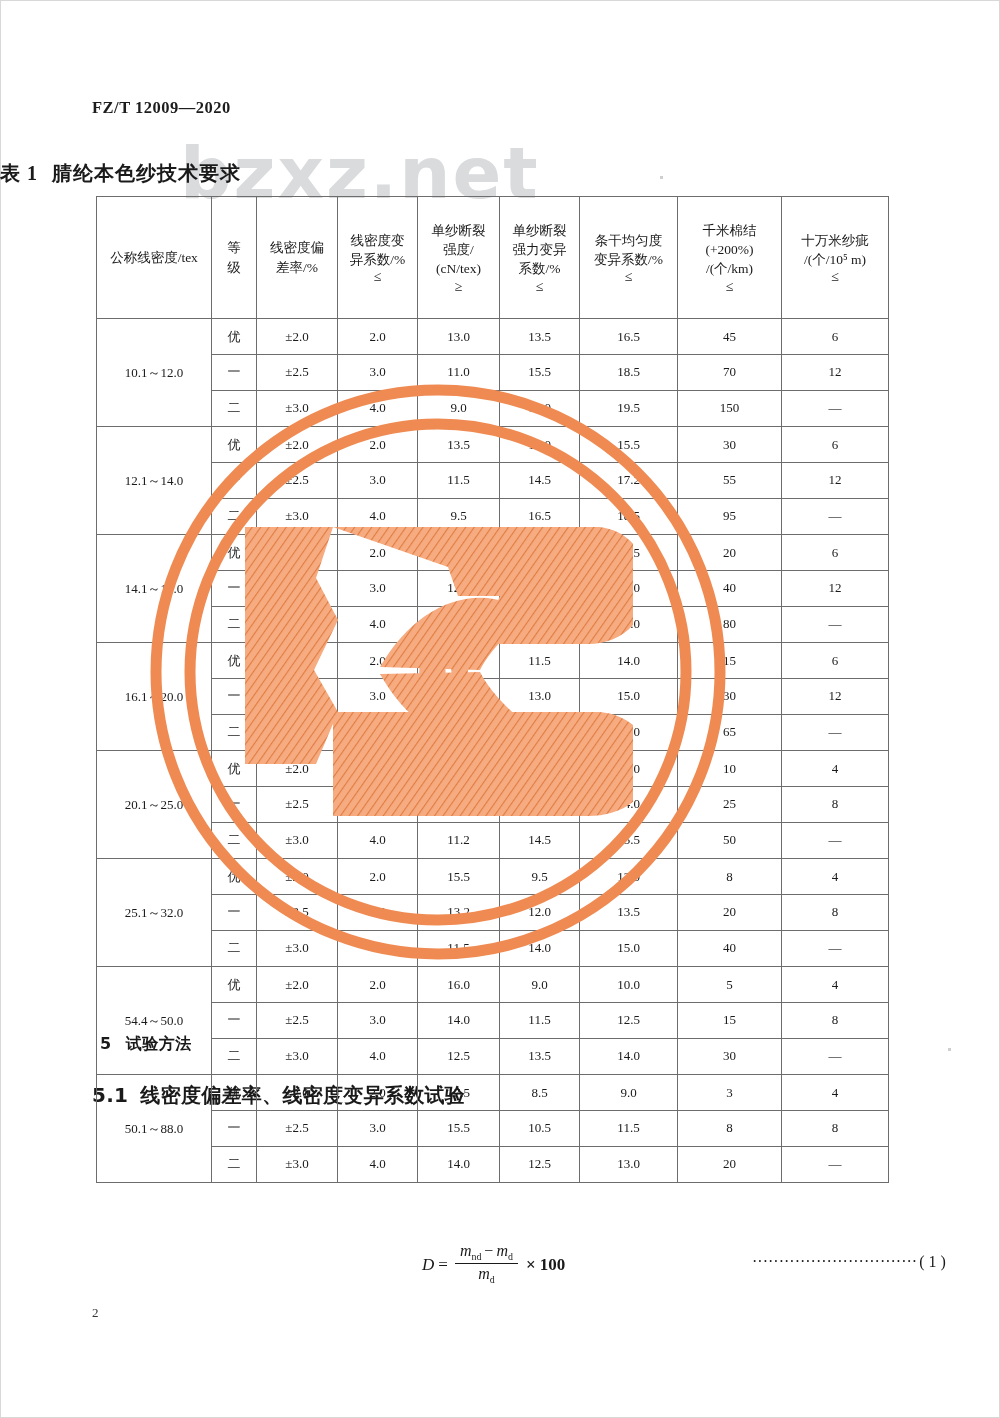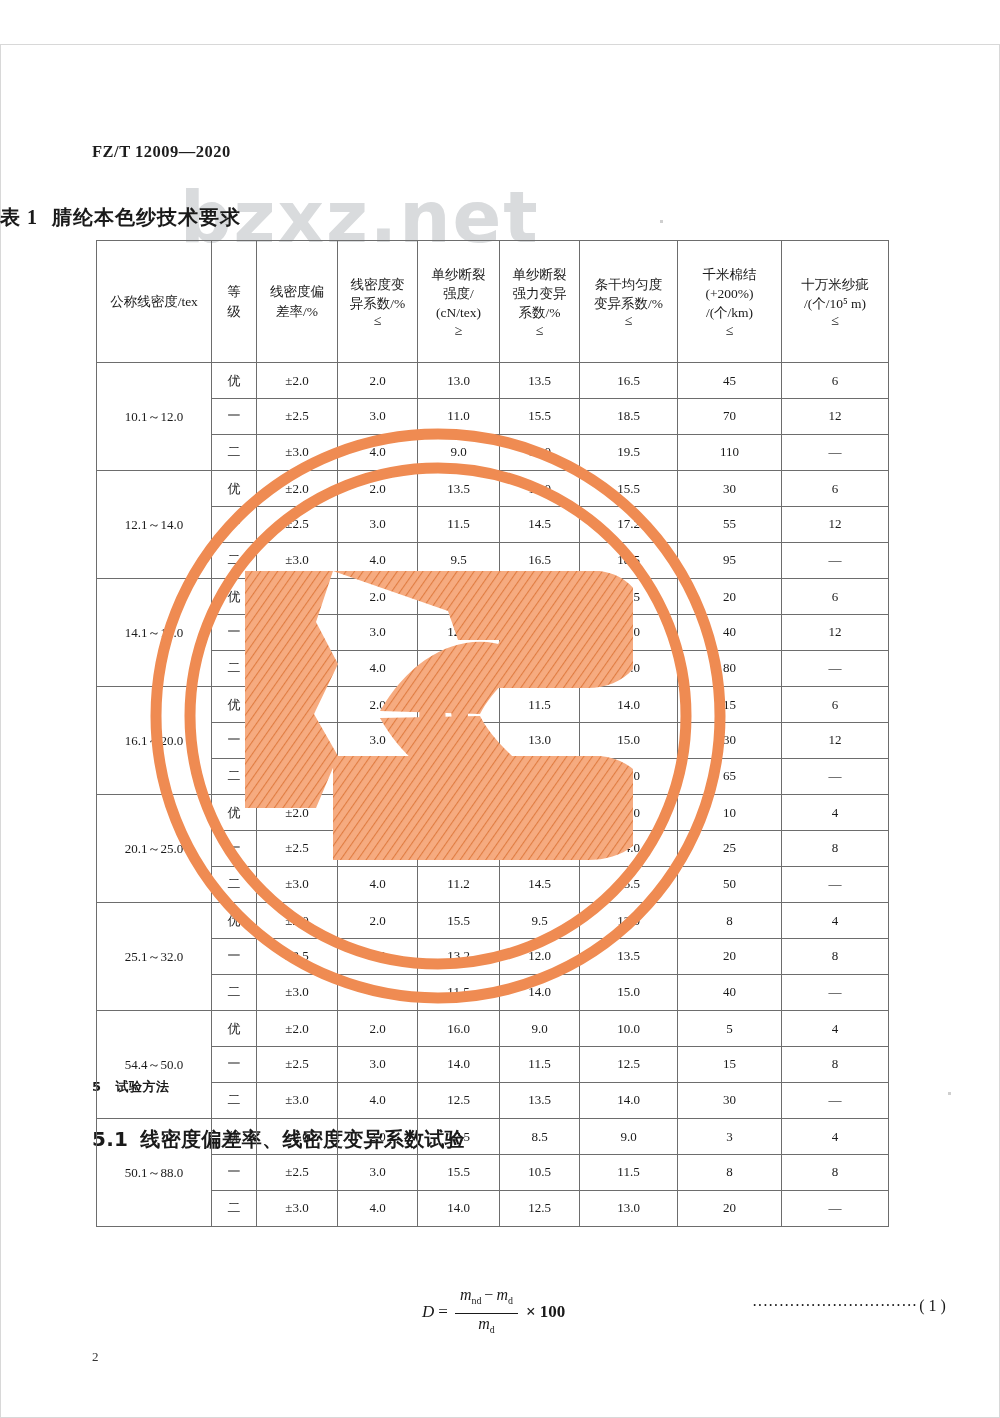--- a/index.html
+++ b/index.html
@@ -10,21 +10,20 @@
     font-family:"Liberation Serif","DejaVu Serif",serif;
     color:#1a1a1a;
     position:relative;
     overflow:hidden;
   }
 
   
   .page {
     position:absolute; inset:0;
     padding:0;
-    margin-top:44px;
   }
 
   
   .scan-edge {
     position:absolute; inset:0;
     border:1px solid #d8d8d8;
     pointer-events:none;
   }
 
   
@@ -122,22 +121,22 @@
     position:absolute;
     left:148px; top:382px;
     width:580px; height:580px;
     z-index:3;
     pointer-events:none;
   }
 
   
   .sec-h1 {
     position:absolute;
-    left:92px; top:1034px;
-    font-size:13px; font-weight:bold;
+    left:100px; top:1034px;
+    font-size:16px; font-weight:bold;
     font-family:"DejaVu Sans","Liberation Sans",sans-serif;
     letter-spacing:0.5px;
   }
   .sec-h1 .num { margin-right:14px; }
 
   .sec-h2 {
     position:absolute;
     left:92px; top:1082px;
     font-size:20px; font-weight:bold;
     font-family:"DejaVu Sans","Liberation Sans",sans-serif;
@@ -176,21 +175,21 @@
     display:inline-flex;
     flex-direction:column;
     align-items:center;
     vertical-align:middle;
     margin:0 3px;
     position:relative;
     top:-1px;
   }
   .frac .num-line {
     border-bottom:1.2px solid #1a1a1a;
-    padding:0 5px 7px 5px;
+    padding:0 5px 1px 5px;
     font-style:italic;
     font-size:16px;
   }
   .frac .den-line {
     padding:1px 5px 0 5px;
     font-style:italic;
     font-size:16px;
   }
   sub.sm { font-size:0.62em; font-style:normal; }
   .formula .times { margin-left:5px;font-weight:bold; }
@@ -313,21 +312,21 @@
             <td class="val">70</td>
             <td class="val">12</td>
           </tr>
           <tr class="r-body">
             <td class="grade">二</td>
             <td class="val">±3.0</td>
             <td class="val">4.0</td>
             <td class="val">9.0</td>
             <td class="val">17.0</td>
             <td class="val">19.5</td>
-            <td class="val">110</td>
+            <td class="val">150</td>
             <td class="dash">—</td>
           </tr>
           <tr class="r-body grp-start r-first">
             <td class="nominal" rowspan="3">12.1～14.0</td>
             <td class="grade">优</td>
             <td class="val">±2.0</td>
             <td class="val">2.0</td>
             <td class="val">13.5</td>
             <td class="val">13.0</td>
             <td class="val">15.5</td>

